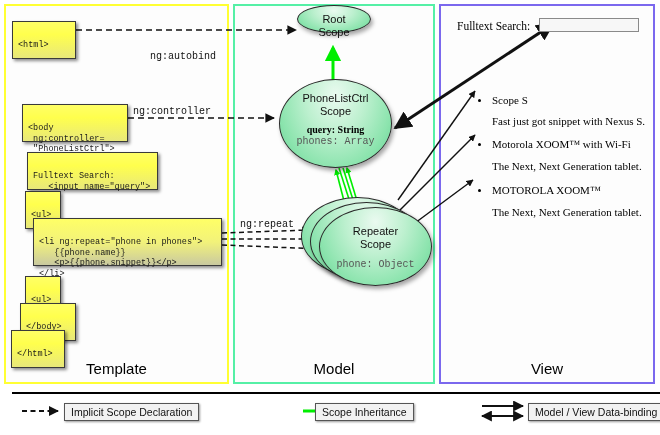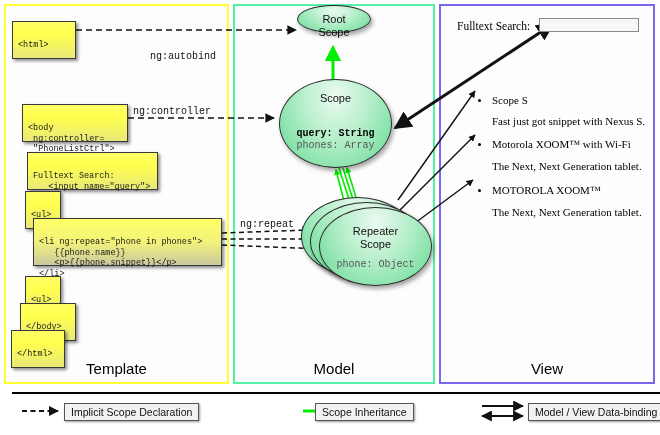--- a/index.html
+++ b/index.html
@@ -170,22 +170,23 @@
   <div class="codebox" style="left:20px;top:303px;width:56px;height:17px;">&lt;/body&gt;</div>
 
   <div class="codebox" style="left:11px;top:330px;width:54px;height:17px;">&lt;/html&gt;</div>
 
   <div class="scope" style="left:297px;top:5px;width:74px;height:28px;padding-top:7px;">
     <div class="title">Root</div>
     <div class="title">Scope</div>
   </div>
 
   <div class="scope" style="left:279px;top:79px;width:113px;height:89px;padding-top:12px;">
+    <div class="title">PhoneListCtrl</div>
     <div class="title">Scope</div>
-    <div class="props prop-bold" style="margin-top:23px;">query: String</div>
+    <div class="props prop-bold" style="margin-top:6px;font-family:Liberation Serif, serif;">query: String</div>
     <div class="props prop-dim">phones: Array</div>
   </div>
 
   <div class="scope" style="left:301px;top:197px;width:113px;height:79px;z-index:1;"></div>
   <div class="scope" style="left:310px;top:202px;width:113px;height:79px;z-index:2;"></div>
 
   <div class="scope" style="left:319px;top:207px;width:113px;height:79px;padding-top:17px;z-index:3;">
     <div class="title">Repeater</div>
     <div class="title">Scope</div>
     <div class="props prop-dim" style="margin-top:8px;">phone: Object</div>

